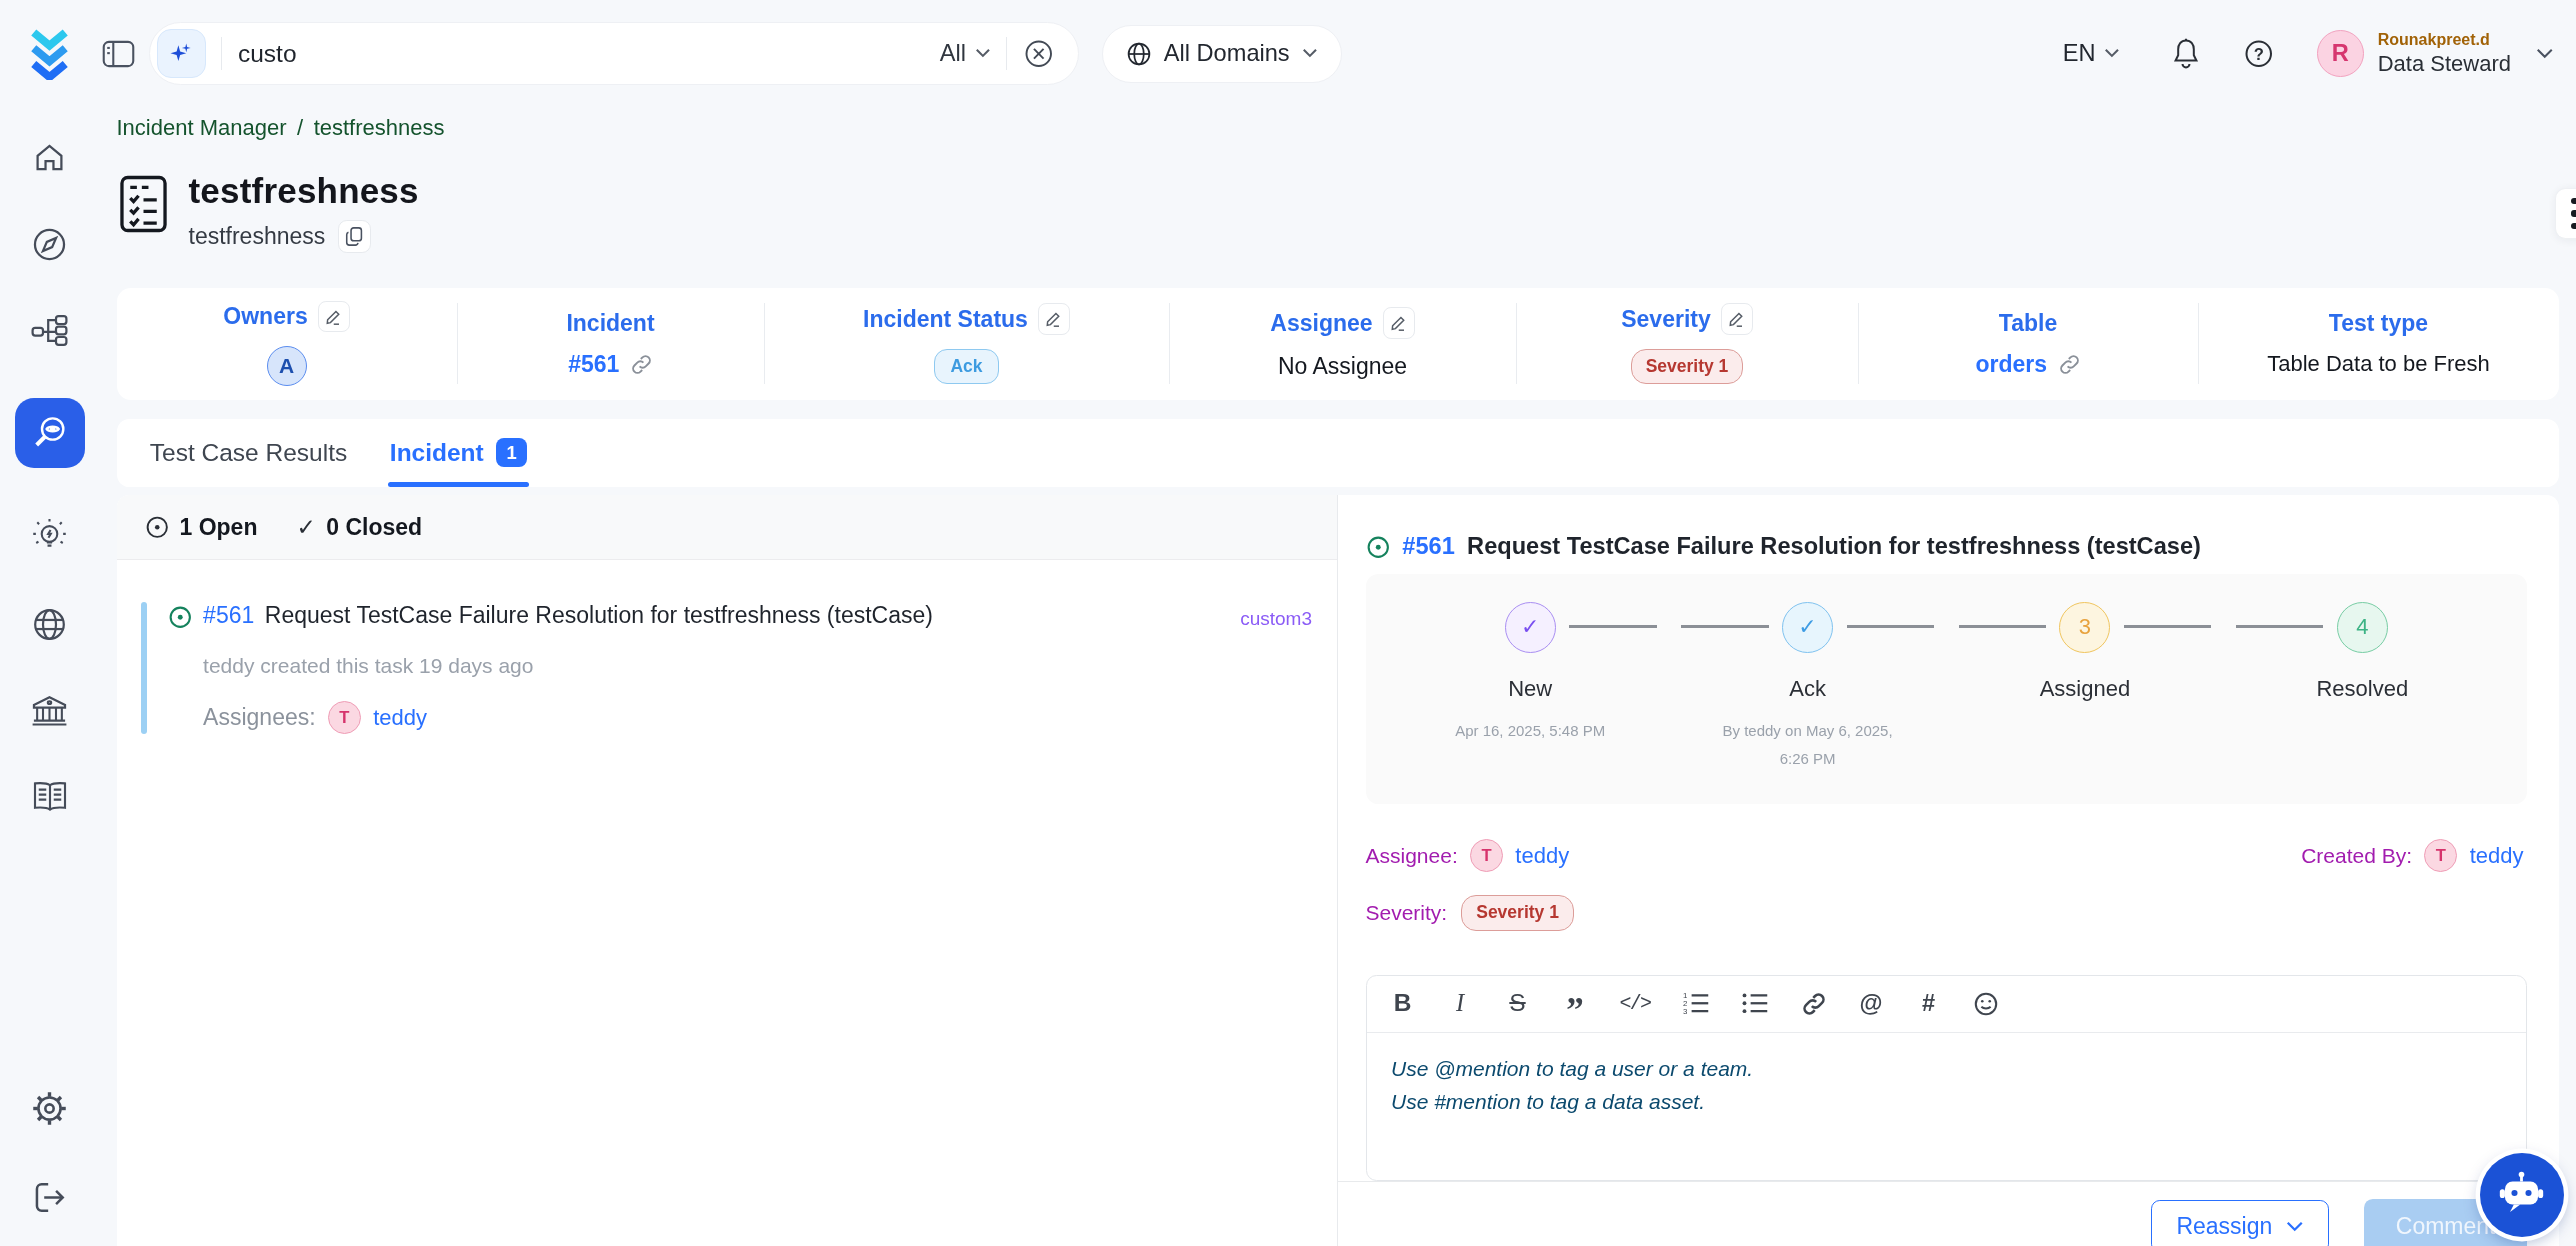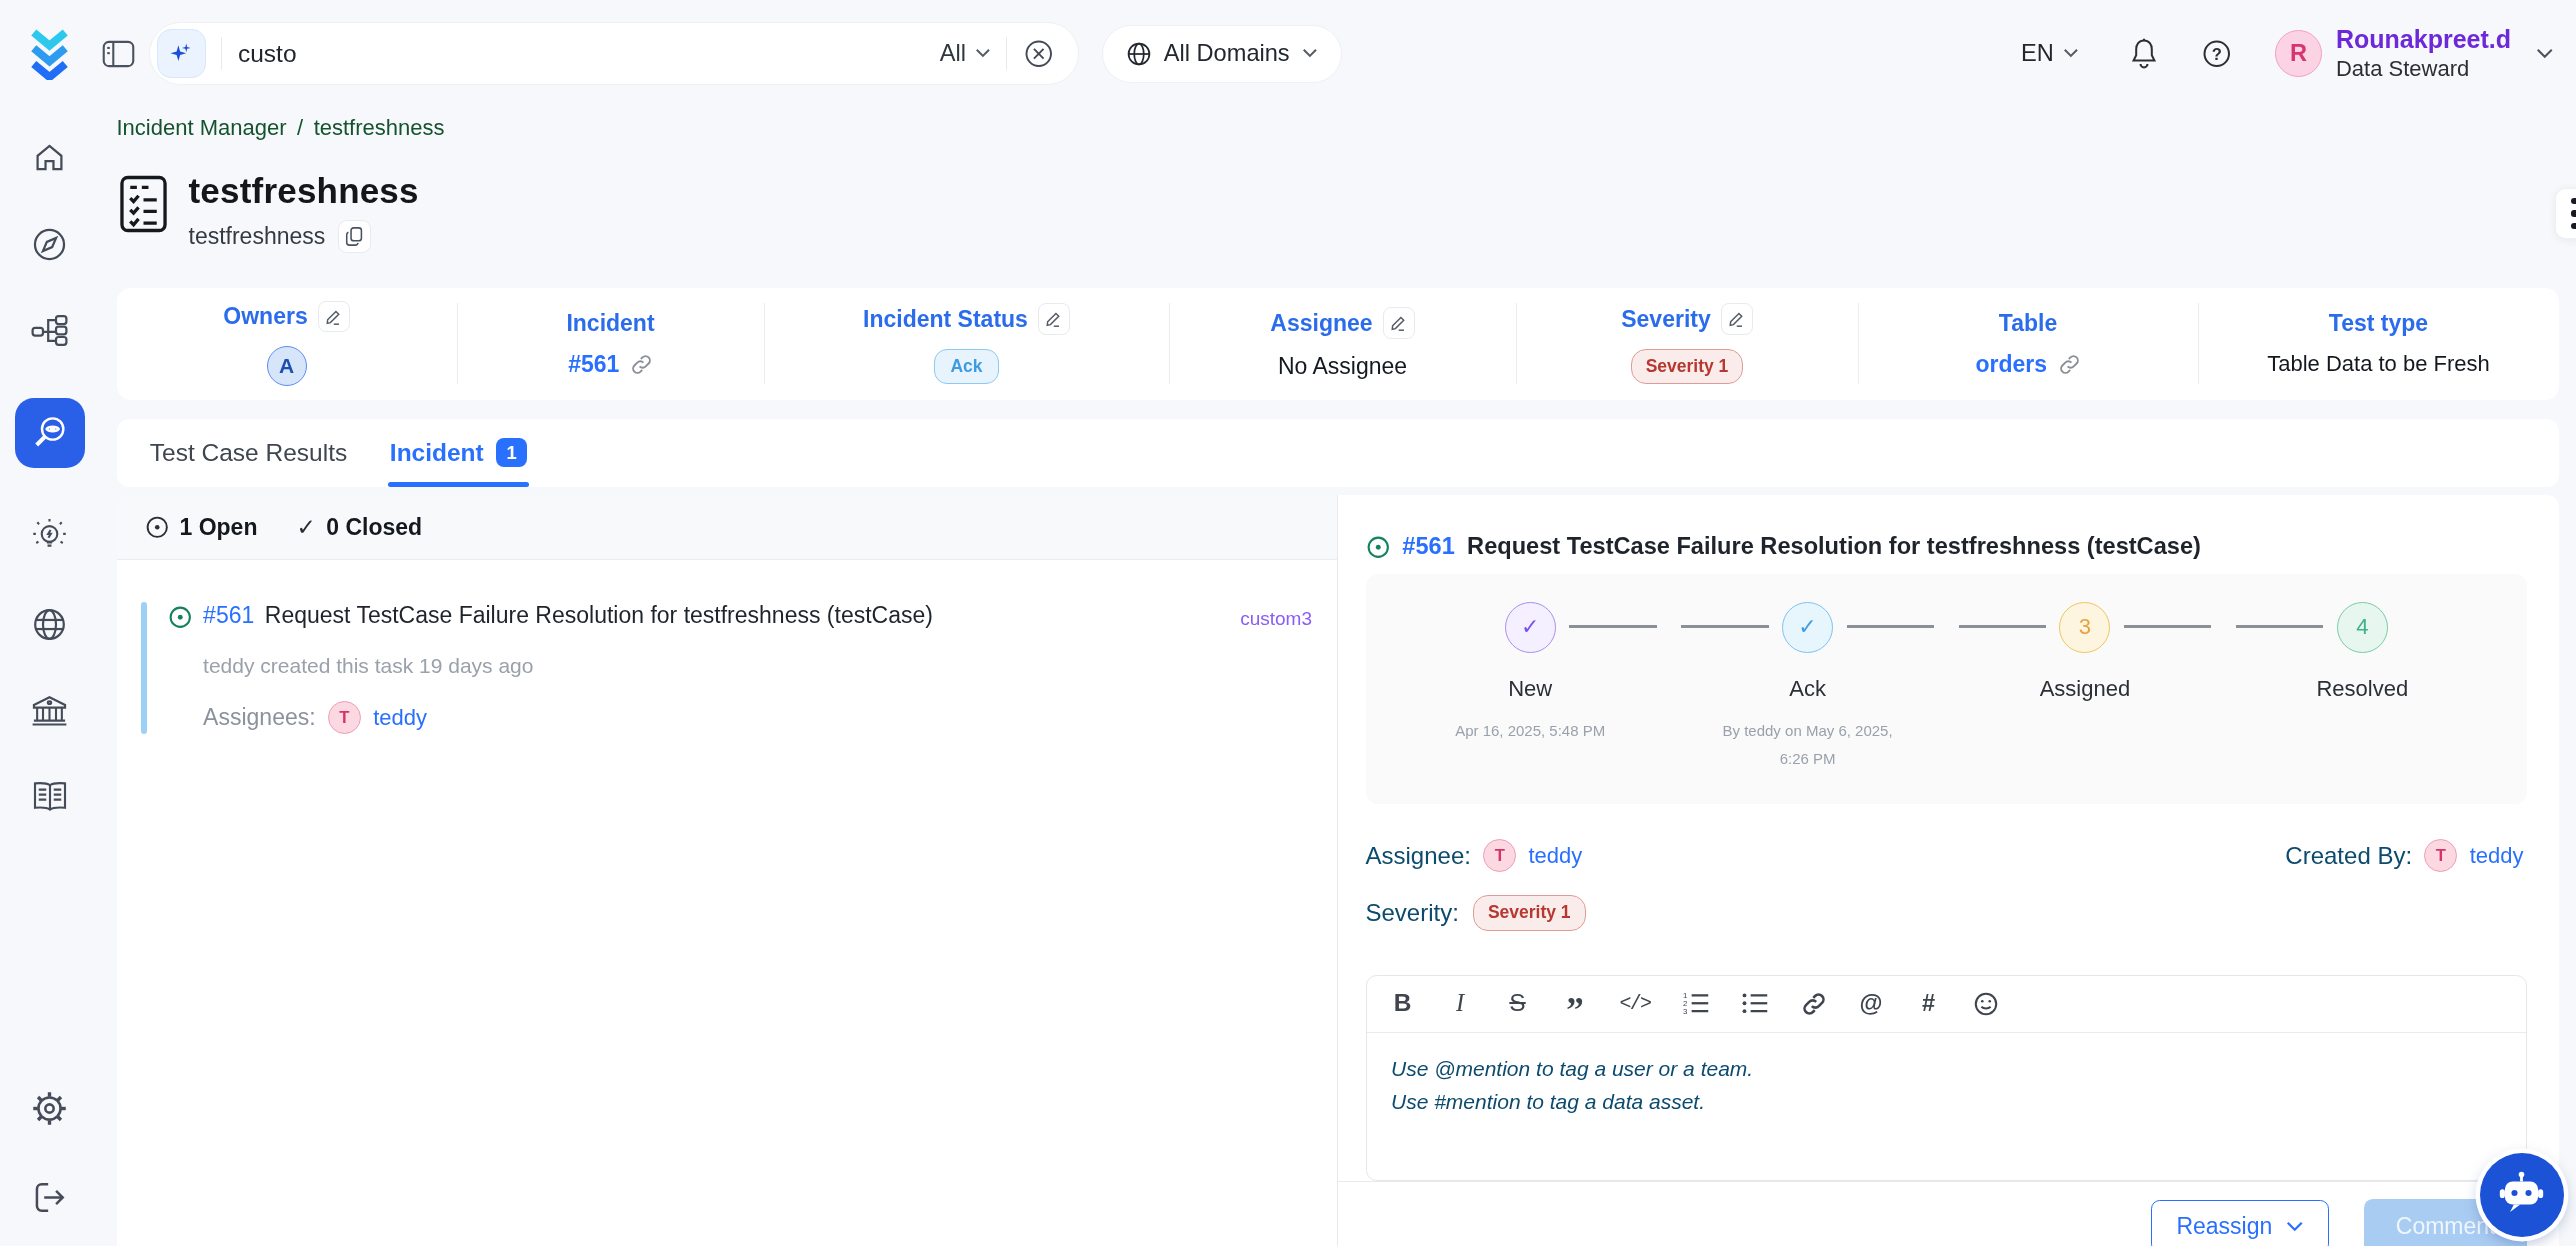--- a/index.html
+++ b/index.html
@@ -25,21 +25,21 @@
   .clear-btn { background:none; border:none; cursor:pointer; color:#434a55; flex:none; display:flex; }
   .domains-pill { height:58px; background:#fff; border:0.9px solid #eef0f4; border-radius:29px; margin-left:23px;
                   display:flex; align-items:center; gap:12.3px; padding:0 23px; font-size:23.6px; color:#22272f;
                   cursor:pointer; flex:none; }
   .topbar-spacer { flex:1; }
   .lang { display:flex; align-items:center; gap:8.8px; font-size:23.6px; color:#22272f; cursor:pointer; margin-right:51px; }
   .icon-btn { background:none; border:none; cursor:pointer; color:#2a2f36; display:flex; margin-right:42px; }
   .avatar-r { width:47px; height:47px; border-radius:50%; background:#fbd3e2; border:1.8px solid #f2a2bf;
               color:#d6366f; font-weight:bold; font-size:23.6px; display:flex; align-items:center; justify-content:center; flex:none; }
   .user-block { margin-left:14px; line-height:1.25; }
-  .user-name { font-size:25px; font-weight:bold; color:#6d28d9; }
+  .user-name { font-size:16px; font-weight:bold; color:#a16207; }
   .user-role { font-size:22px; color:#2a2f36; }
   .user-caret { margin-left:24.5px; color:#4a5260; cursor:pointer; display:flex; }
 
   
   .body-row { flex:1; display:flex; min-height:0; }
   .rail { width:99px; flex:none; display:flex; flex-direction:column; align-items:center; padding:33px 0 30px 0; }
   .rail-nav { display:flex; flex-direction:column; align-items:center; gap:49px; }
   .rail-item { background:none; border:none; cursor:pointer; color:#454c59; display:flex; align-items:center; justify-content:center; }
   .rail-item.active { width:70px; height:70px; border-radius:19px; background:#2a5fe8; color:#fff; }
   .rail-bottom { margin-top:auto; display:flex; flex-direction:column; align-items:center; gap:51px; }
@@ -133,21 +133,21 @@
   .st-new   { background:#f5f0ff; border-color:#a98ef2; color:#7a4ff0; }
   .st-ack   { background:#e7f5fd; border-color:#7fc2ef; color:#3e9ce4; }
   .st-asg   { background:#fdf5e0; border-color:#f0c55e; color:#e8a23d; }
   .st-res   { background:#e7f7ef; border-color:#77cda4; color:#3cb385; }
   .step-label { margin-top:23px; font-size:22px; color:#2b2f36; }
   .step-sub { margin-top:15.8px; font-size:15px; color:#9aa1ab; max-width:203px; margin-left:auto; margin-right:auto;
               line-height:1.85; }
 
   .meta-row { margin:35px 35px 0 28px; display:flex; align-items:center; justify-content:space-between; }
   .meta-left, .meta-right { display:flex; align-items:center; gap:12.3px; }
-  .meta-label { font-size:24px; color:#0c4a6e; }
+  .meta-label { font-size:21px; color:#a21caf; }
   .sev-row { margin:23px 0 0 28px; display:flex; align-items:center; gap:14px; }
 
   .editor-card { margin:44px 31.5px 0 28px; border:1.3px solid #e3e6ea; border-radius:10.5px; }
   .editor-toolbar { display:flex; align-items:center; gap:31.5px; padding:10.5px 23px; border-bottom:1.3px solid #e9ebee; }
   .tool-btn { background:none; border:none; cursor:pointer; color:#3f454e; font-size:24.5px; line-height:1;
               display:flex; align-items:center; justify-content:center; min-width:26px; height:35px; font-family:inherit; }
   .tool-btn.b { font-weight:bold; }
   .tool-btn.i { font-style:italic; font-family:"Liberation Serif",serif; }
   .tool-btn.s { text-decoration:line-through; }
   .tool-btn.q { font-family:"Liberation Serif",serif; font-weight:bold; font-size:35px; padding-top:14px; }

